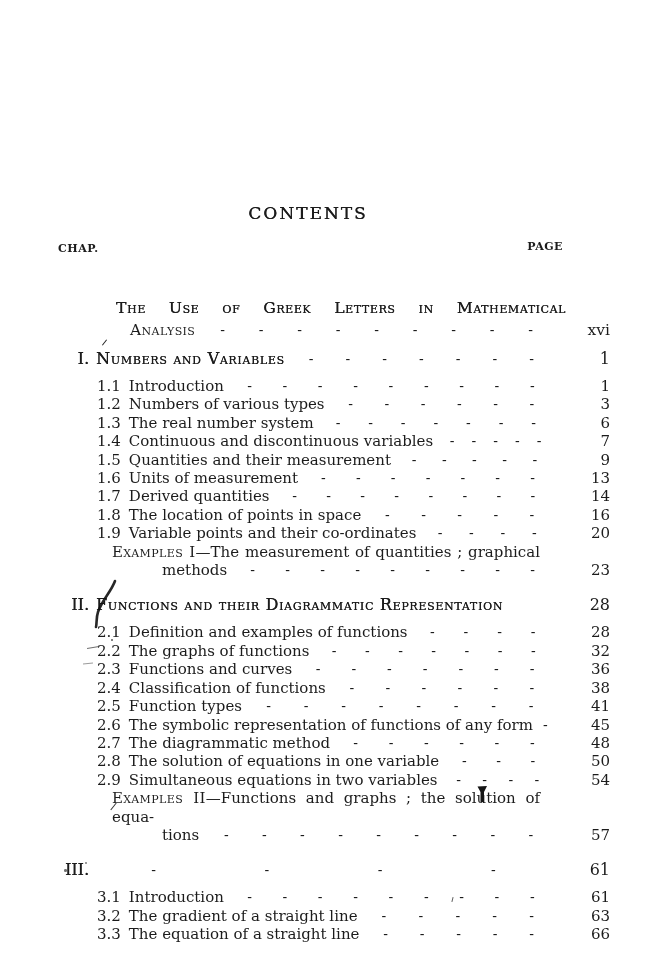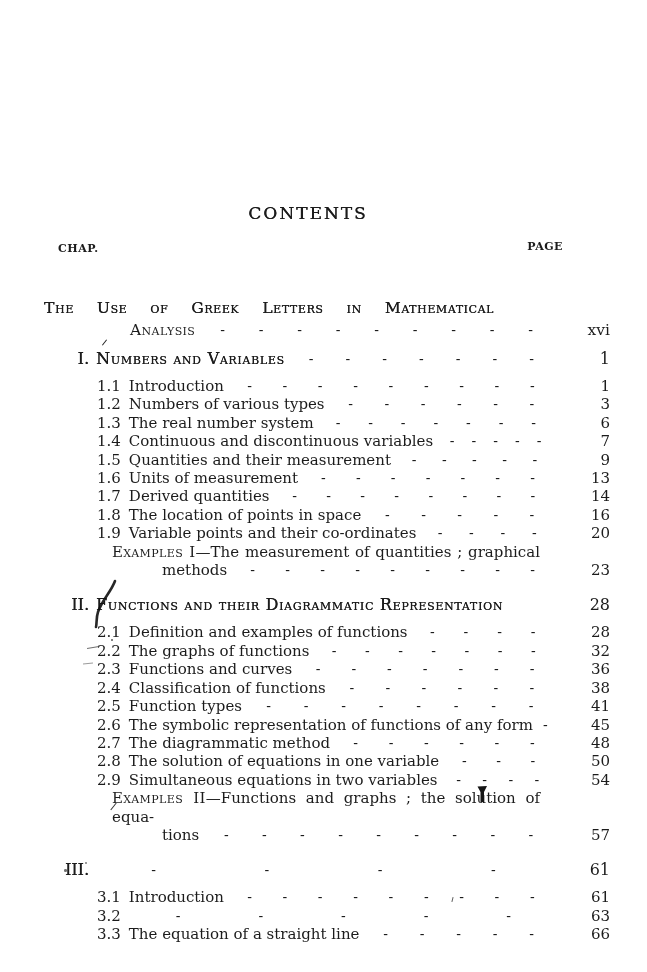--- a/index.html
+++ b/index.html
@@ -16,21 +16,21 @@
   .col-label{
     position:absolute;font-size:11px;font-weight:bold;letter-spacing:0.5px;
   }
   .chap-label{left:58px;top:242px;}
   .pagecol-label{right:84px;top:240px;}
 
   .toc{position:absolute;left:0;top:297px;width:610px;}
   .row{display:flex;align-items:baseline;font-size:15px;line-height:18.4px;}
   .jst{display:block;font-size:15px;line-height:18.4px;
        text-align:justify;text-align-last:justify;}
-  .heading2{margin-left:44px;width:450px;font-size:15.5px;line-height:22px;
+  .heading2{margin-left:116px;width:450px;font-size:15.5px;line-height:22px;
        font-variant:small-caps;letter-spacing:0.6px;text-shadow:0.25px 0 0 currentColor;}
   .justline{margin-left:112px;width:428px;}
   .sc{font-variant:small-caps;letter-spacing:0.4px;}
   .row-chapter{margin:15px 0 7px 0;font-size:16px;line-height:22px;}
   .row-chapter.first{margin-top:7px;}
   .row-chapter .ch-title{font-variant:small-caps;letter-spacing:0.7px;
        text-shadow:0.25px 0 0 currentColor;}
   .numeral{display:inline-block;width:89px;text-align:right;flex:none;
        text-shadow:0.25px 0 0 currentColor;}
   .ch-title{margin-left:7px;}
@@ -386,20 +386,21 @@
         <span>-</span>
         <span>-</span>
         <span>-</span>
         <span>-</span>
         <span>-</span>
       </span>
       <span class="pagenum">61</span>
     </div>
     <div class="row row-entry">
       <span class="entry-num">3.2</span>
+      <span>The gradient of a straight line</span>
       <span class="leader">
         <span>-</span>
         <span>-</span>
         <span>-</span>
         <span>-</span>
         <span>-</span>
       </span>
       <span class="pagenum">63</span>
     </div>
     <div class="row row-entry">

